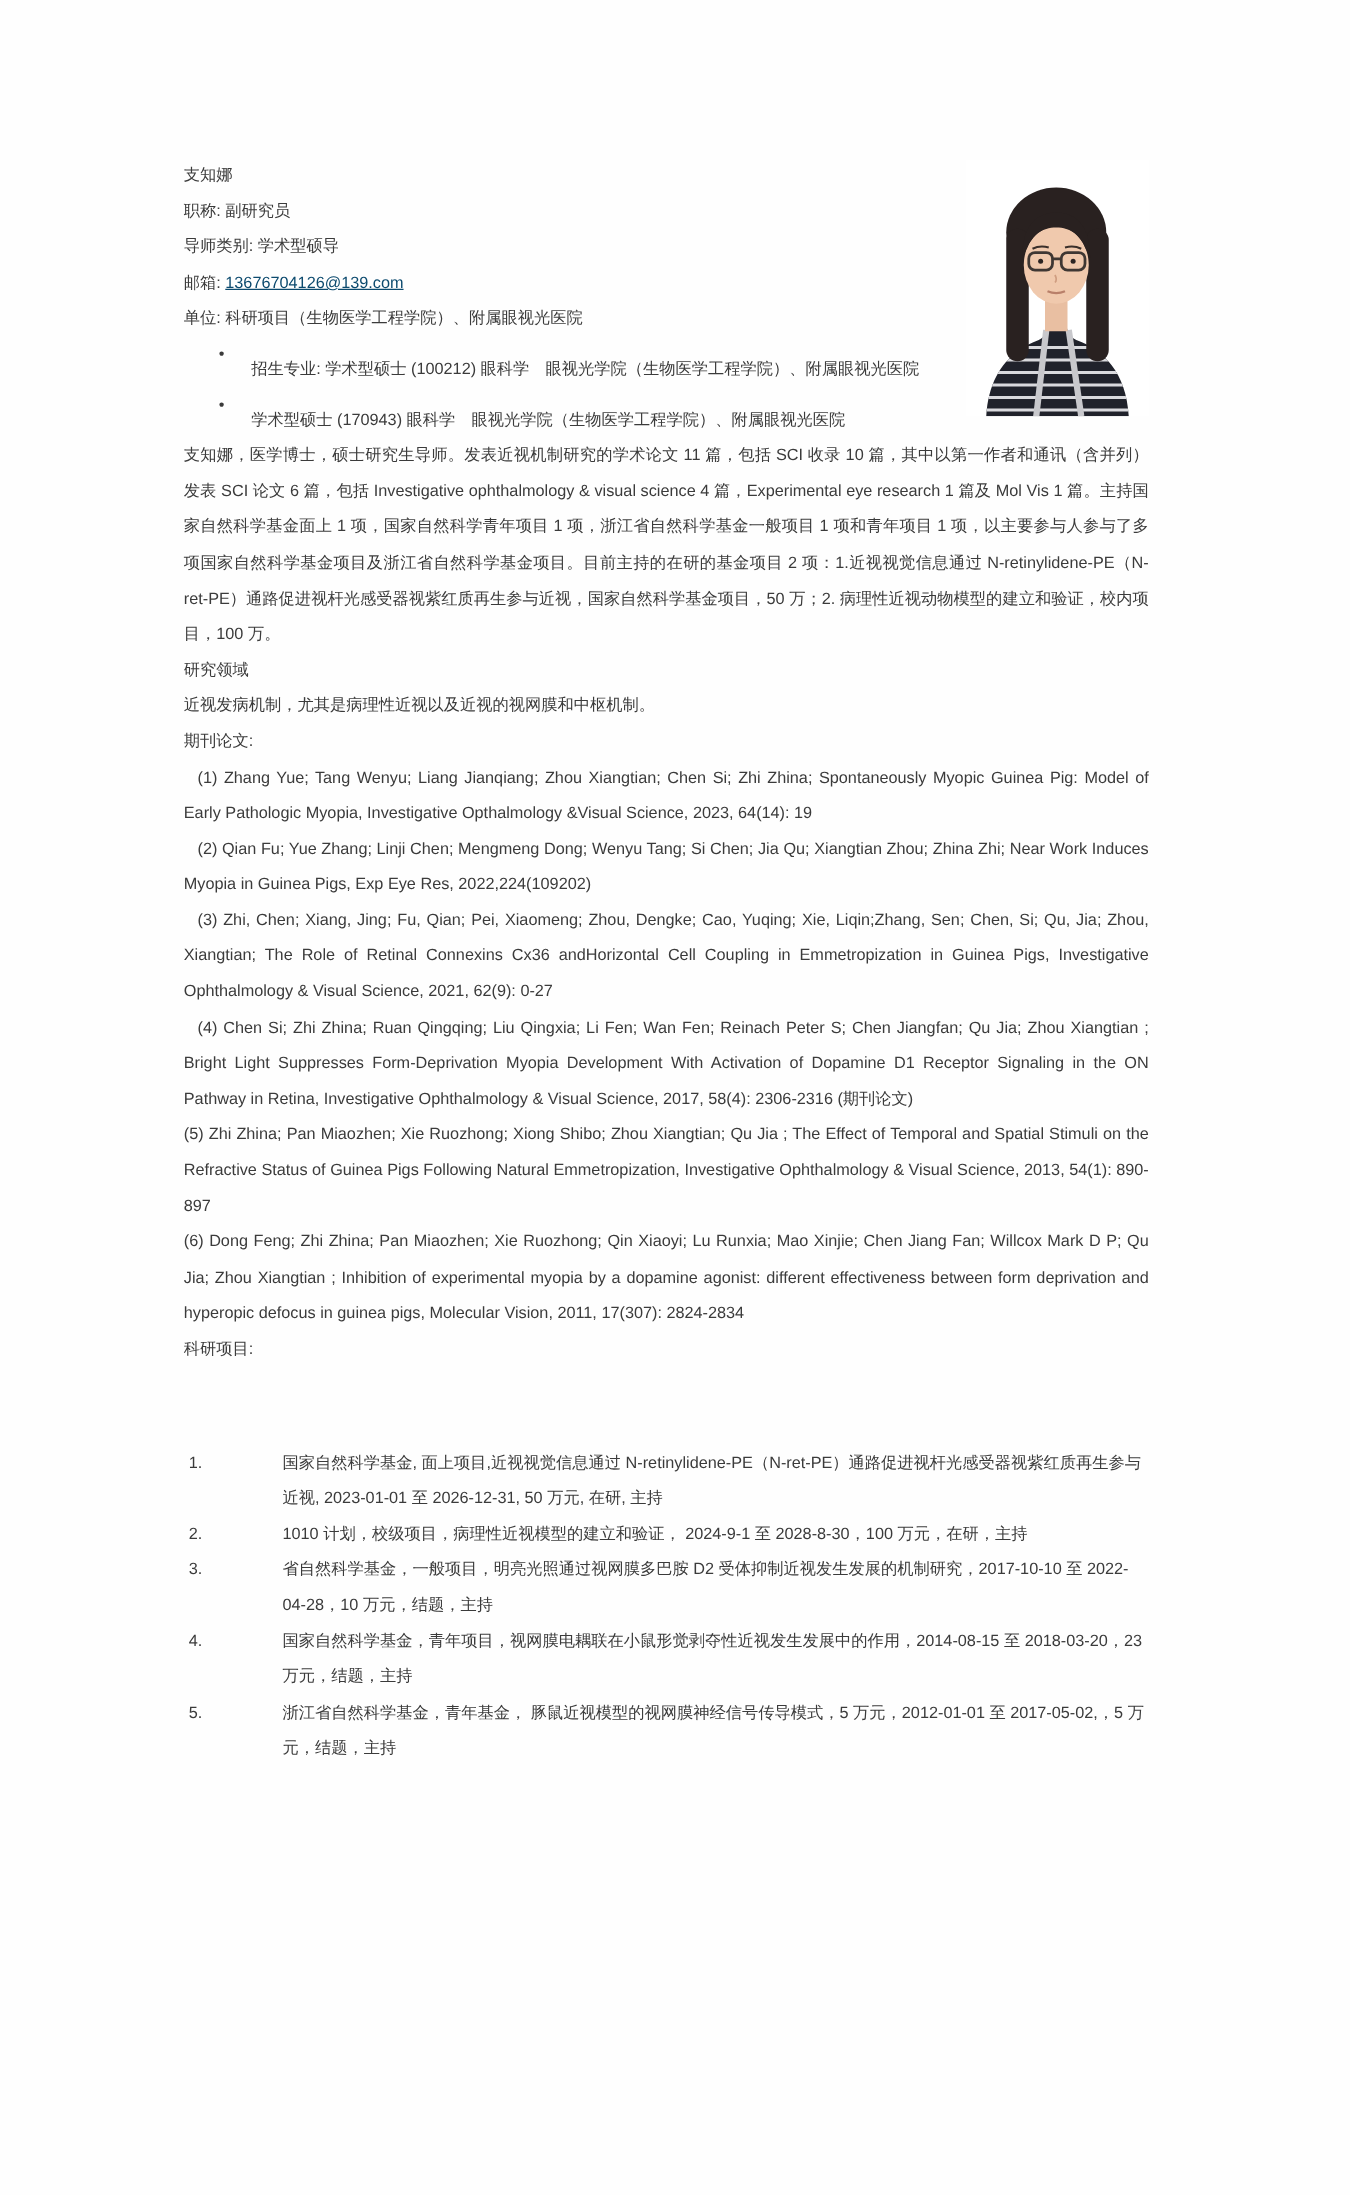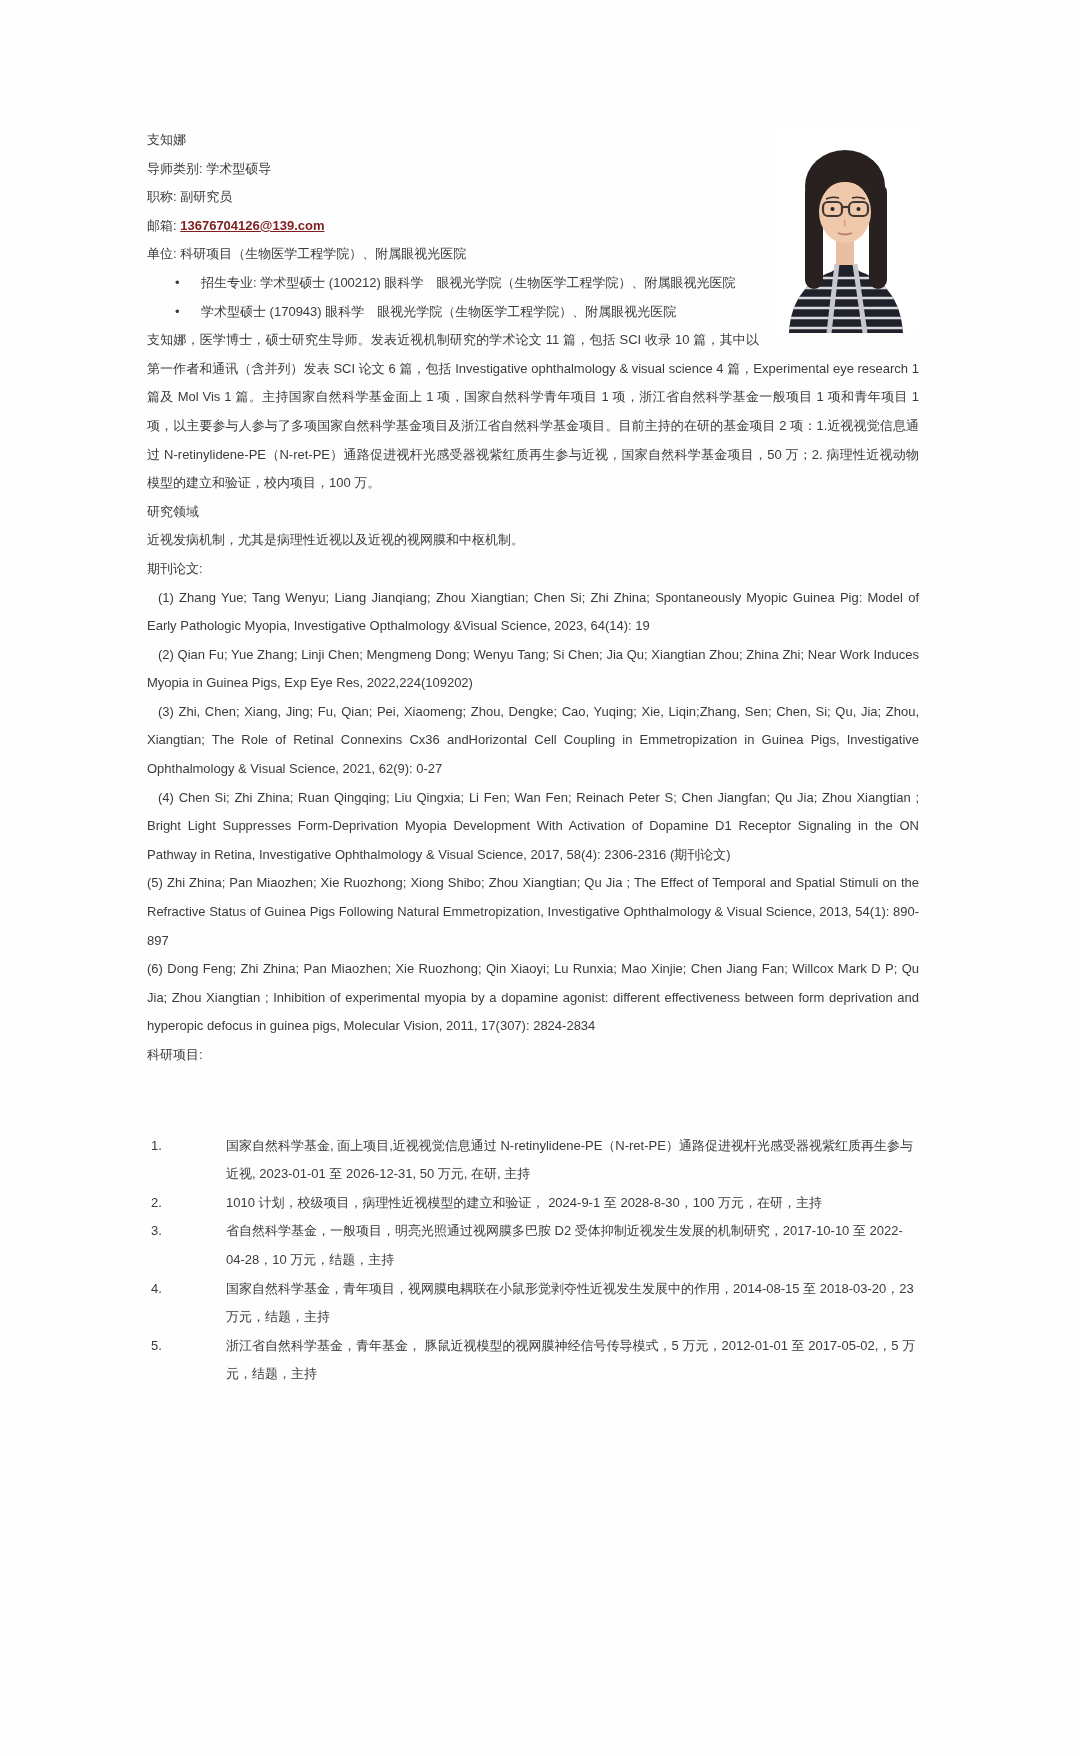--- a/index.html
+++ b/index.html
@@ -15,31 +15,31 @@
   }
   .content {
     position:absolute;
     left:147px; top:126px;
     width:772px;
   }
   .line { white-space:pre-wrap; }
   .para { white-space:pre-wrap; text-align:justify; text-align-last:left; }
   .paper { text-align:justify; text-align-last:left; }
   .paper.indent { text-indent:11px; }
-  .email { color:#7f1d1d; text-decoration:underline; cursor:pointer;font-weight:bold; }
+  .email { color:#0c4a6e; text-decoration:underline; cursor:pointer; }
   .photo {
     float:right;
     width:146px; height:205px;
     margin:2px 0 10px 14px;
     background:#ffffff;
   }
   .photo svg { display:block; width:100%; height:100%; }
   .bullet { display:flex; }
   .bullet .dot { width:26px; padding-left:28px; flex:0 0 auto; }
-  .bullet .btext { flex:1 1 auto; white-space:pre-wrap; }
+  .bullet .btext { flex:1 1 auto; white-space:pre-wrap;margin-top:12px; }
   .projects { margin-top:62px; }
   .project { display:flex; }
   .project .pnum { flex:0 0 35px; padding-left:4px; }
   .project .ptext { flex:1 1 auto; white-space:pre-wrap;margin-left:40px; }
   .b { font-weight:normal; }
 </style>
 </head>
 <body>
 
 <div class="page">
@@ -86,22 +86,22 @@
 
         <path d="M53 71 Q59 68 66 70" stroke="#3a2f2a" stroke-width="1.6" fill="none"></path>
         <path d="M79 70 Q86 68 92 71" stroke="#3a2f2a" stroke-width="1.6" fill="none"></path>
 
         <path d="M71 92 Q73 96 71 98" stroke="#cf9d80" stroke-width="1.4" fill="none"></path>
         <path d="M65 105 Q72 108 79 105" stroke="#b9806a" stroke-width="1.8" fill="none"></path>
       </svg>
     </div>
 
     <div class="line">支知娜</div>
+    <div class="line">职称: 副研究员</div>
     <div class="line">导师类别: 学术型硕导</div>
-    <div class="line">职称: 副研究员</div>
     <div class="line"><span>邮箱: </span><a class="email" href="#">13676704126@139.com</a></div>
     <div class="line">单位: 科研项目（生物医学工程学院）、附属眼视光医院</div>
 
     <div class="bullet">
       <span class="dot">•</span>
       <span class="btext">招生专业: 学术型硕士 (100212) 眼科学　眼视光学院（生物医学工程学院）、附属眼视光医院</span>
     </div>
     <div class="bullet">
       <span class="dot">•</span>
       <span class="btext">学术型硕士 (170943) 眼科学　眼视光学院（生物医学工程学院）、附属眼视光医院</span>

